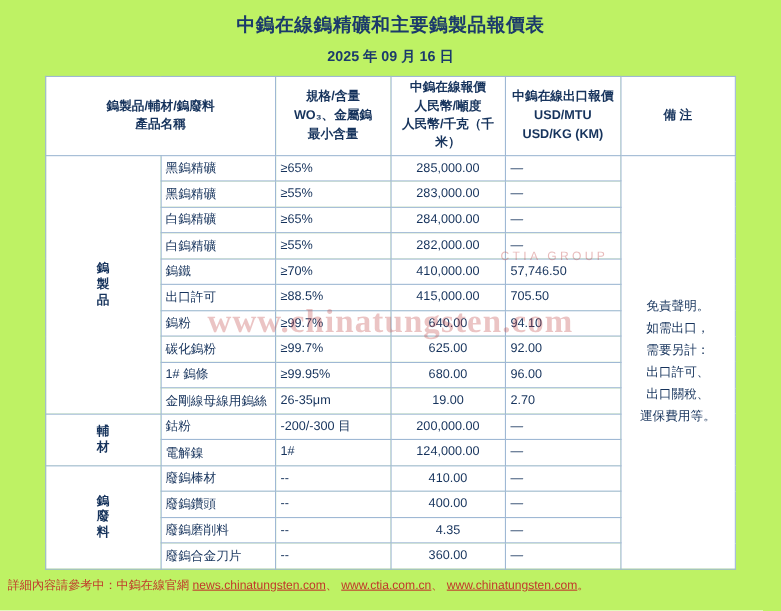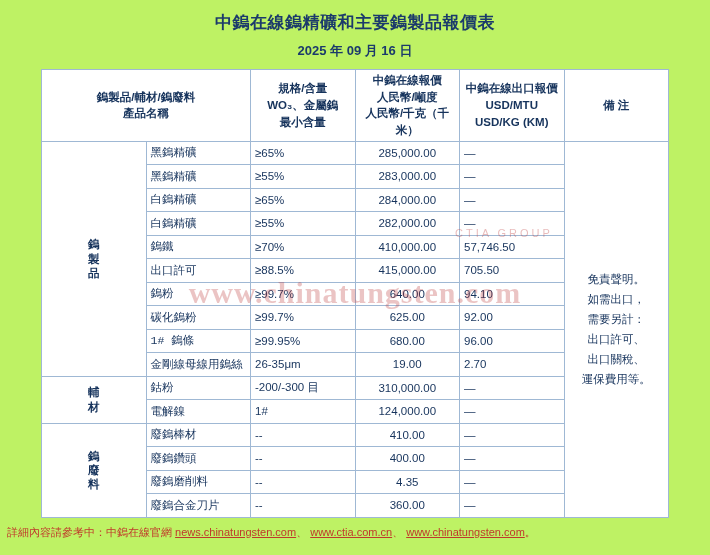--- a/index.html
+++ b/index.html
@@ -56,21 +56,21 @@
   .grp {
     width: 30px;
     text-align: center;
     font-weight: bold;
     background: #ffffff;
     font-size: 12px;
     line-height: 1.25;
     padding: 0;
   }
   .grp span { display: block; }
-  .name { width: 132px; padding-left: 6px; font-family: Liberation Mono, monospace; }
+  .name { width: 132px; padding-left: 6px; }
   .spec { width: 143px; padding-left: 6px; }
   .rmb  { width: 152px; text-align: center; }
   .usd  { width: 140px; padding-left: 8px; }
   .note {
     width: 99px;
     text-align: center;
     font-size: 11.5px;
     line-height: 1.75;
     vertical-align: middle;
   }
@@ -215,21 +215,21 @@
         <td class="usd">2.70</td>
       </tr>
 
       <tr>
         <td class="grp" rowspan="2">
           <span>輔</span>
           <span>材</span>
         </td>
         <td class="name">鈷粉</td>
         <td class="spec">-200/-300 目</td>
-        <td class="rmb">310,000.00</td>
+        <td class="rmb">200,000.00</td>
         <td class="usd">—</td>
       </tr>
       <tr>
         <td class="name">電解鎳</td>
         <td class="spec">1#</td>
         <td class="rmb">124,000.00</td>
         <td class="usd">—</td>
       </tr>
 
       <tr>

